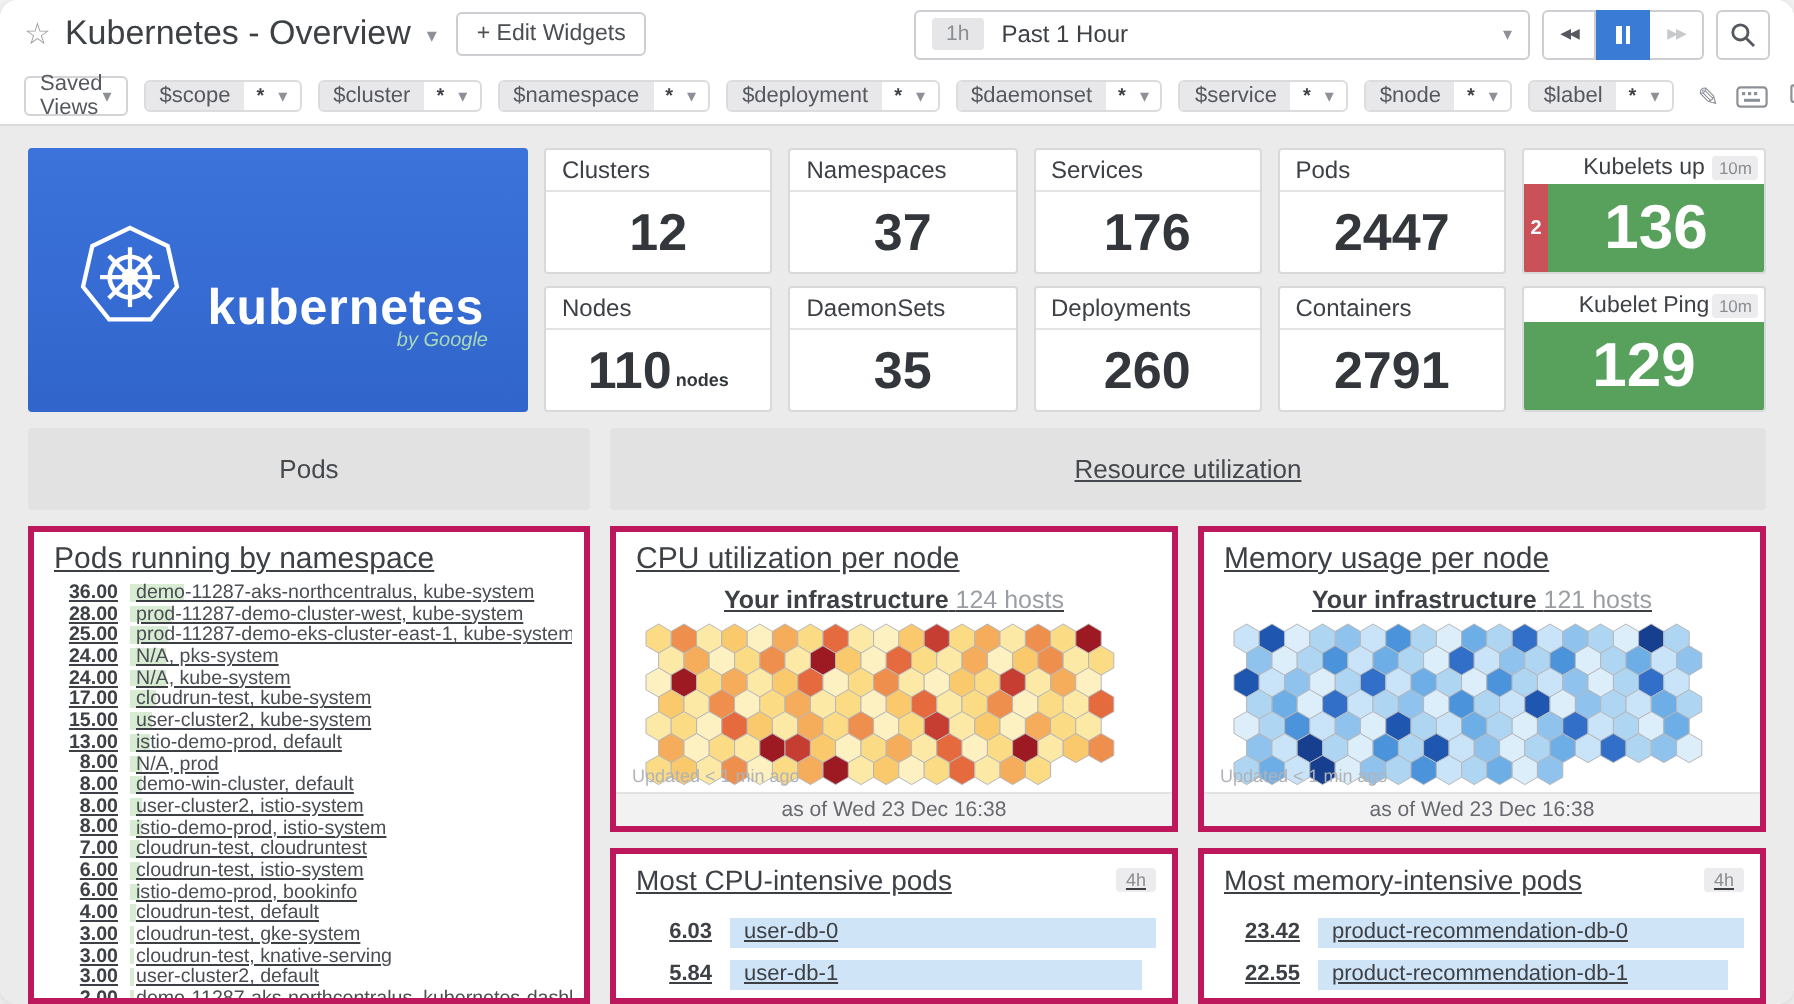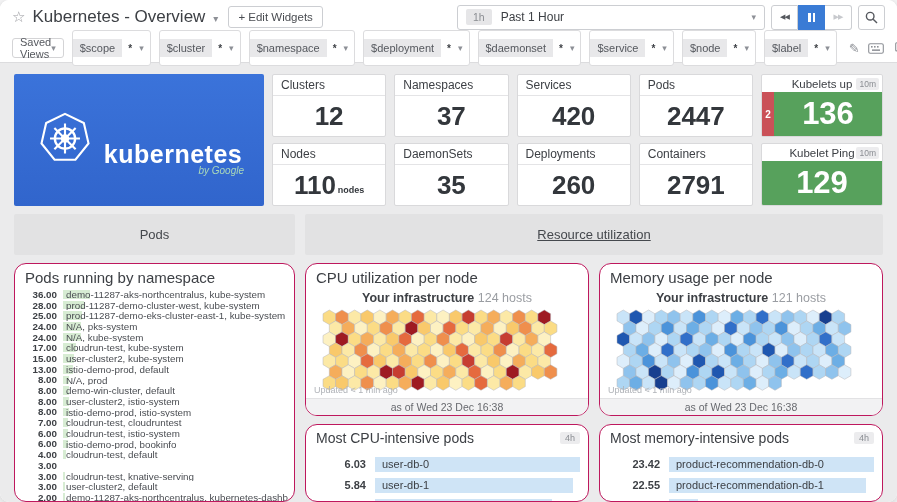--- a/index.html
+++ b/index.html
@@ -64,21 +64,21 @@
     font-size: 11px; color: #55585e;
   }
   .saved-views {
     width: 150px; height: 20px; border: 1px solid #d4d4d6; border-radius: 3px;
     display: flex; align-items: center; justify-content: space-between;
     padding: 0 7px; cursor: pointer; background: #fff;
   }
   .var-chips { display: flex; gap: 8px; align-items: center; }
   .var-group {
     display: flex; align-items: center; border: 1px solid #dcdcde;
-    border-radius: 3px; overflow: hidden; background: #fff; cursor: pointer; height: 36px;
+    border-radius: 3px; overflow: hidden; background: #fff; cursor: pointer; height: 16px;
   }
   .var-name { background: #e8e8ea; color: #55585e; padding: 3px 7px; font-size: 11px; }
   .var-star { padding: 3px 6px; font-weight: bold; color: #3d4045; font-size: 10px; }
   .var-caret { padding: 3px 6px 3px 1px; }
   .pencil { color: #8d9096; font-size: 13px; margin-left: 4px; cursor: pointer; }
   .vars-right { margin-left: auto; display: flex; align-items: center; gap: 11px; }
   .vr-icon { cursor: pointer; display: flex; align-items: center; }
   
   .dash {
     height: 439px; background: #ebebec; padding: 11px 14px; overflow: hidden;
@@ -136,21 +136,21 @@
   .row2 { display: flex; gap: 10px; margin-top: 8px; height: 41px; }
   .section-header {
     background: #e2e2e3; border-radius: 2px; display: flex;
     align-items: center; justify-content: center; font-size: 13px; color: #45484d;
   }
   .sh-pods { width: 281px; flex-shrink: 0; }
   .sh-resource { flex: 1; }
   .sh-resource .sh-label { text-decoration: underline; }
   
   .row3 { display: flex; gap: 10px; margin-top: 8px; height: 239px; }
-  .panel { background: #fff; border: 1px solid #be185d; border-radius: 12px; overflow: hidden; }
+  .panel { background: #fff; border: 3px solid #be185d; border-radius: 0; overflow: hidden; text-decoration: underline; }
   .pods-panel { width: 281px; flex-shrink: 0; height: 239px; }
   .panel-title { font-size: 15px; color: #3d4045; padding: 5px 10px 3px; }
   .pods-rows { padding: 0 6px; }
   .pods-row { display: flex; height: 10.7px; align-items: center; font-size: 9.8px; cursor: default; }
   .pr-val { width: 36px; text-align: right; font-weight: 700; color: #3d4045; flex-shrink: 0; }
   .pr-name { position: relative; flex: 1; margin-left: 6px; height: 100%; white-space: nowrap; overflow: hidden; }
   .pr-bar { position: absolute; left: 0; top: 1px; bottom: 1px; background: #d7ecd3; }
   .pr-txt { position: relative; color: #4a4d52; padding-left: 3px; line-height: 10.7px; }
   .chart-col { flex: 1; display: flex; flex-direction: column; gap: 8px; min-width: 0; }
   .hex-panel { position: relative; height: 153px; flex-shrink: 0; }
@@ -163,21 +163,21 @@
     position: absolute; left: 0; right: 0; bottom: 0; height: 17px;
     background: #f2f2f3; border-top: 1px solid #e2e2e4;
     text-align: center; font-size: 10.5px; color: #67696e; line-height: 16px;
   }
   .list-panel { flex: 1; min-height: 0; }
   .list-header { display: flex; align-items: center; padding: 5px 8px 3px 10px; }
   .list-title { flex: 1; font-size: 14px; color: #3d4045; }
   .list-badge { background: #ececee; color: #8a8d92; font-size: 9px; padding: 1px 5px; border-radius: 2px; }
   .int-rows { padding: 2px 8px 0 0; }
   .int-row { display: flex; align-items: center; height: 16px; margin: 5px 0; font-size: 11px; cursor: default; }
-  .int-val { width: 60px; text-align: right; font-weight: 700; color: #3d4045; flex-shrink: 0; }
+  .int-val { width: 48px; text-align: right; font-weight: 700; color: #3d4045; flex-shrink: 0; }
   .int-barwrap { flex: 1; position: relative; height: 15px; margin-left: 9px; }
   .int-bar { position: absolute; left: 0; top: 0; bottom: 0; background: #cfe4f6; }
   .int-txt { position: relative; line-height: 15px; padding-left: 7px; color: #3d4045; white-space: nowrap; }
   svg.hexmap { display: block; margin: 0 auto; }
 </style>
 </head>
 <body>
 
 <div class="frame">
 
@@ -303,21 +303,21 @@
           <div class="stat-card">
             <div class="stat-label">Clusters</div>
             <div class="stat-value">12</div>
           </div>
           <div class="stat-card">
             <div class="stat-label">Namespaces</div>
             <div class="stat-value">37</div>
           </div>
           <div class="stat-card">
             <div class="stat-label">Services</div>
-            <div class="stat-value">420</div>
+            <div class="stat-value">176</div>
           </div>
           <div class="stat-card">
             <div class="stat-label">Pods</div>
             <div class="stat-value">2447</div>
           </div>
           <div class="stat-card">
             <div class="stat-label">Nodes</div>
             <div class="stat-value">110<span class="stat-suffix">nodes</span></div>
           </div>
           <div class="stat-card">
@@ -423,20 +423,21 @@
             <div class="pods-row">
               <span class="pr-val">6.00</span>
               <span class="pr-name"><span class="pr-bar" style="width: 4.5px;"></span><span class="pr-txt">istio-demo-prod, bookinfo</span></span>
             </div>
             <div class="pods-row">
               <span class="pr-val">4.00</span>
               <span class="pr-name"><span class="pr-bar" style="width: 3px;"></span><span class="pr-txt">cloudrun-test, default</span></span>
             </div>
             <div class="pods-row">
               <span class="pr-val">3.00</span>
+              <span class="pr-name"><span class="pr-bar" style="width: 2.25px;"></span><span class="pr-txt">cloudrun-test, gke-system</span></span>
             </div>
             <div class="pods-row">
               <span class="pr-val">3.00</span>
               <span class="pr-name"><span class="pr-bar" style="width: 2.25px;"></span><span class="pr-txt">cloudrun-test, knative-serving</span></span>
             </div>
             <div class="pods-row">
               <span class="pr-val">3.00</span>
               <span class="pr-name"><span class="pr-bar" style="width: 2.25px;"></span><span class="pr-txt">user-cluster2, default</span></span>
             </div>
             <div class="pods-row">

